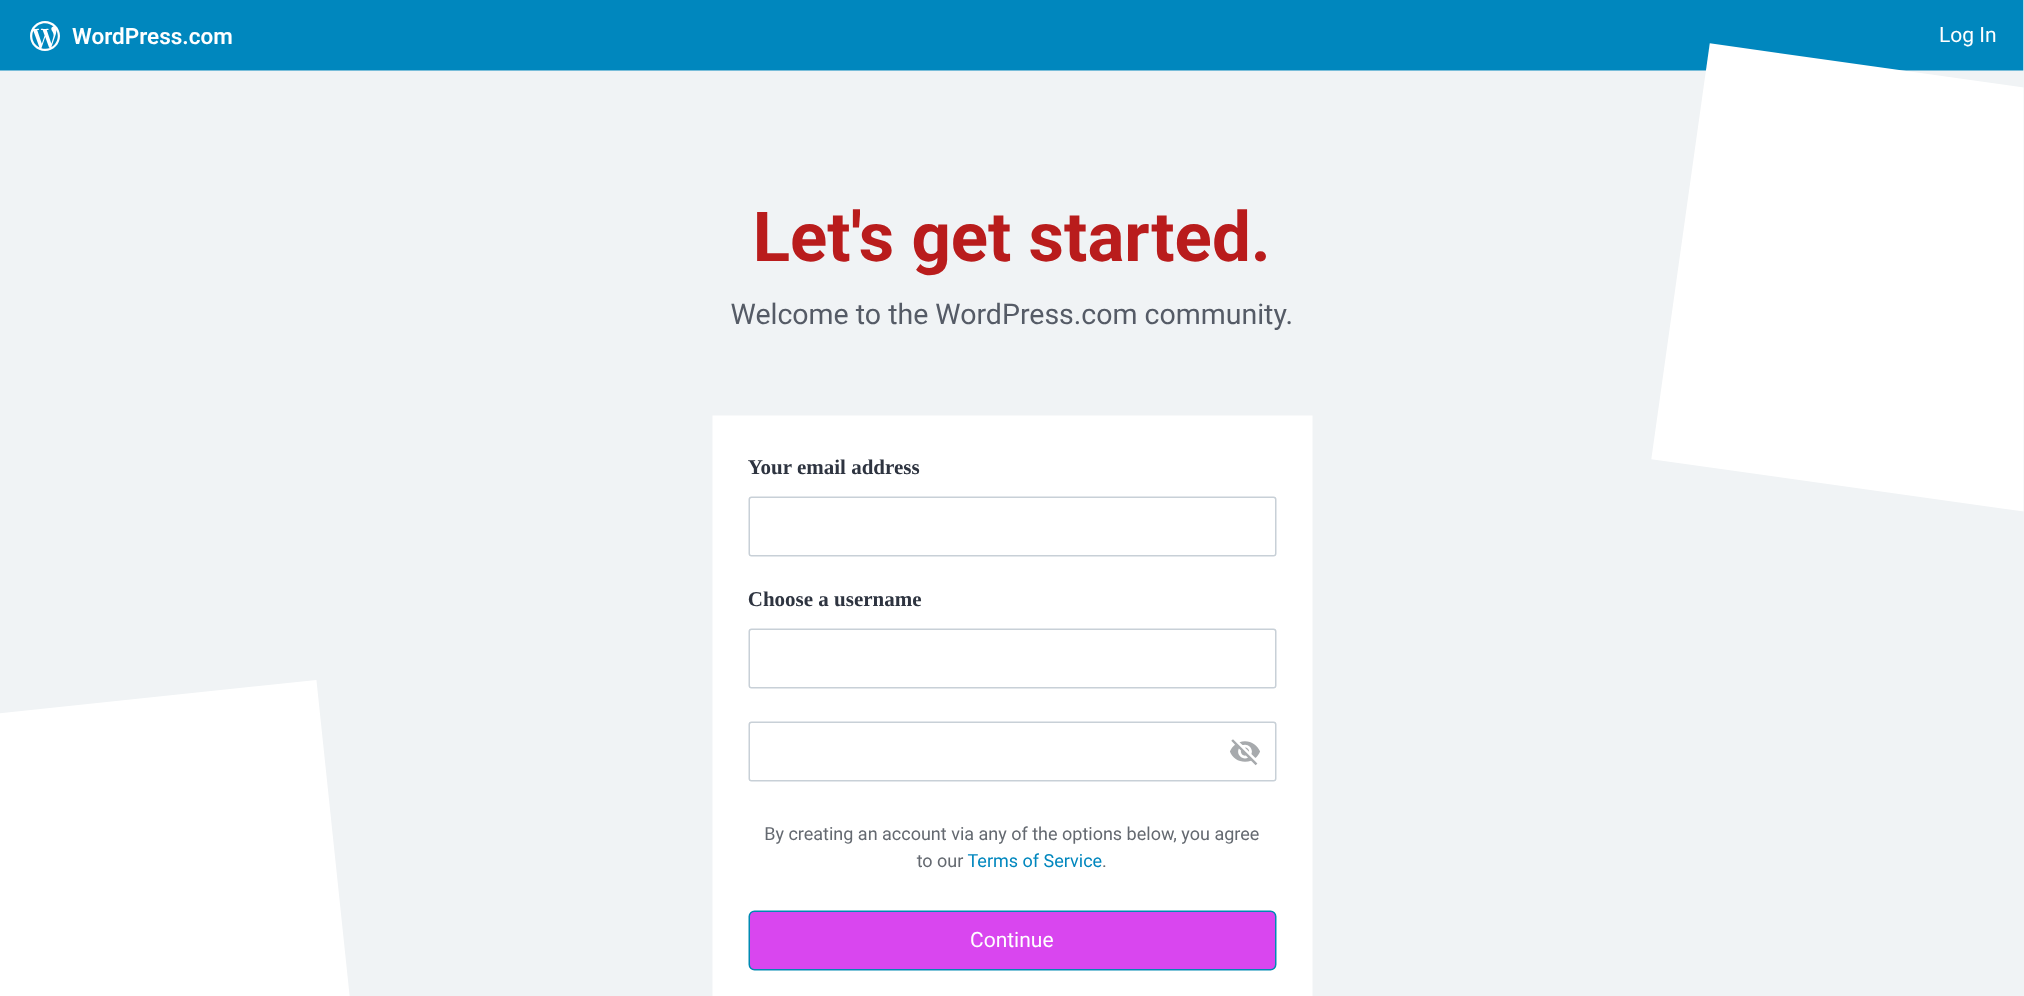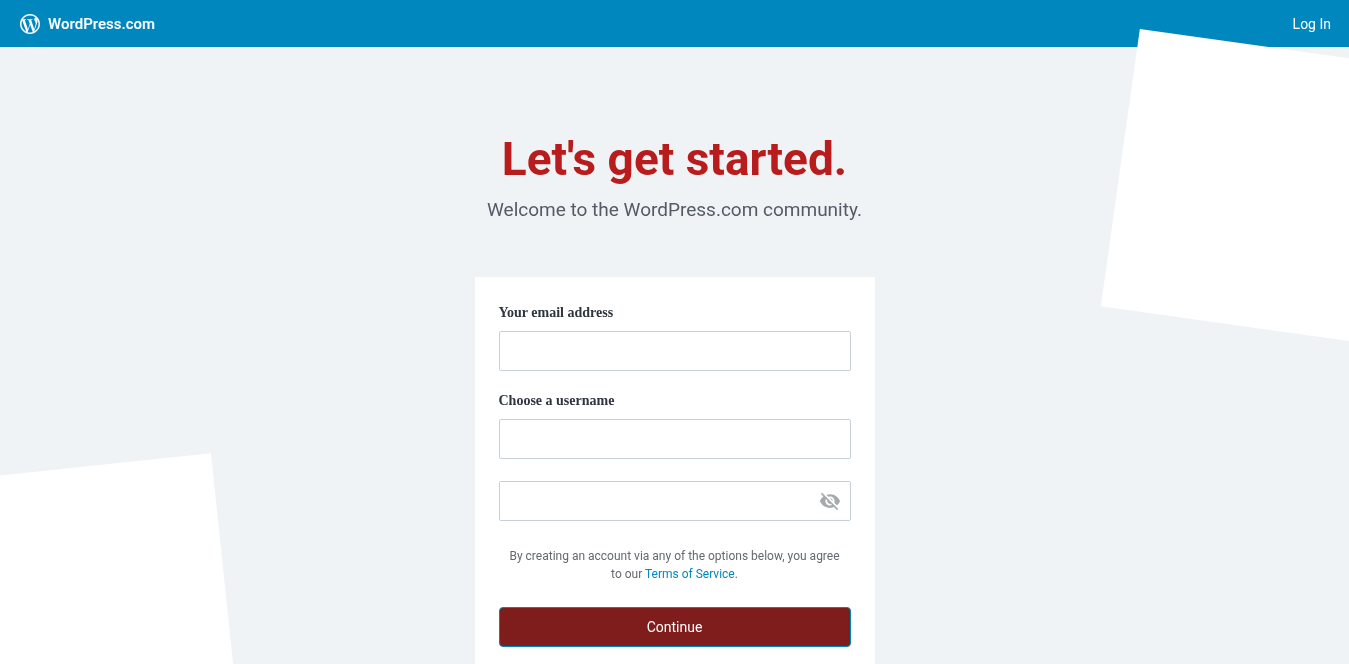--- a/index.html
+++ b/index.html
@@ -155,21 +155,21 @@
     
     .tos-link {
       color: #0087be;
       text-decoration: none;
       cursor: pointer;
     }
     
     .continue-btn {
       width: 100%;
       height: 40px;
-      background-color: #7f1d1d;
+      background-color: #d946ef;
       color: #ffffff;
       border: 1px solid #008ab3;
       border-radius: 4px;
       font-size: 14px;
       cursor: pointer;
       font-family: inherit;
     }
   </style>
 </head>
 <body>

